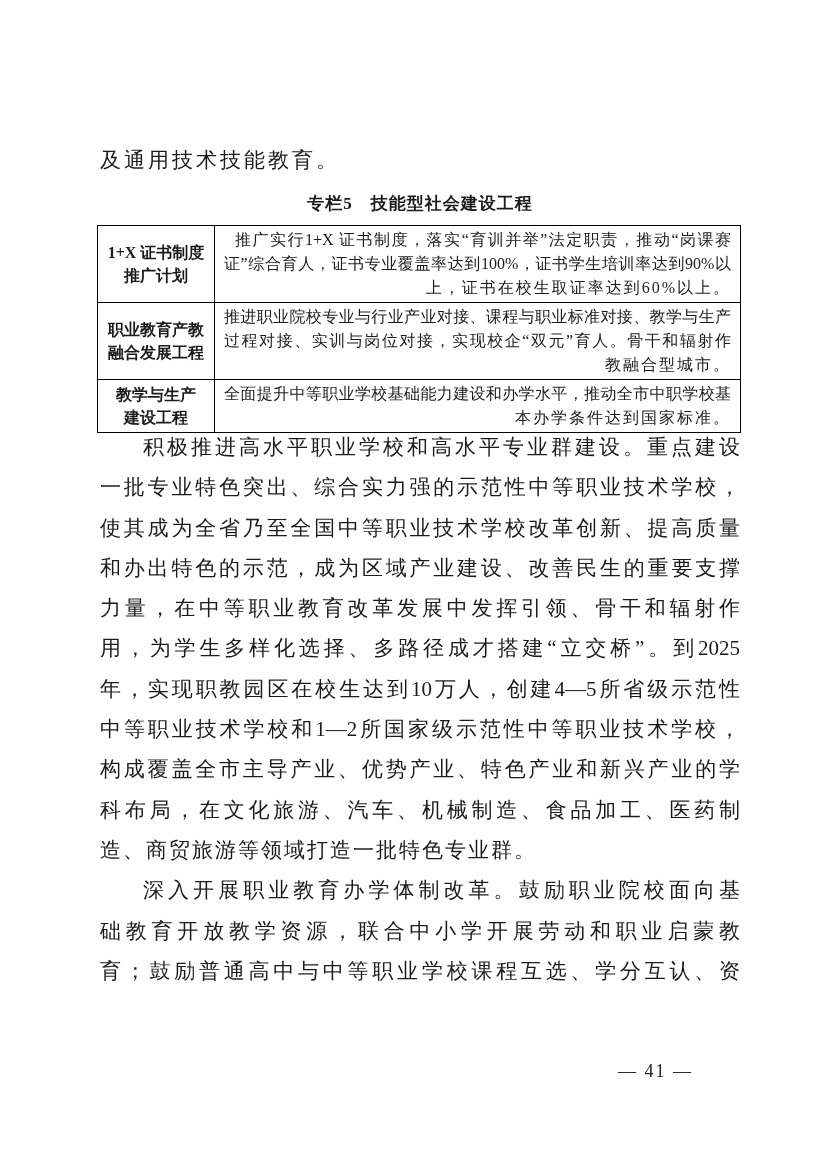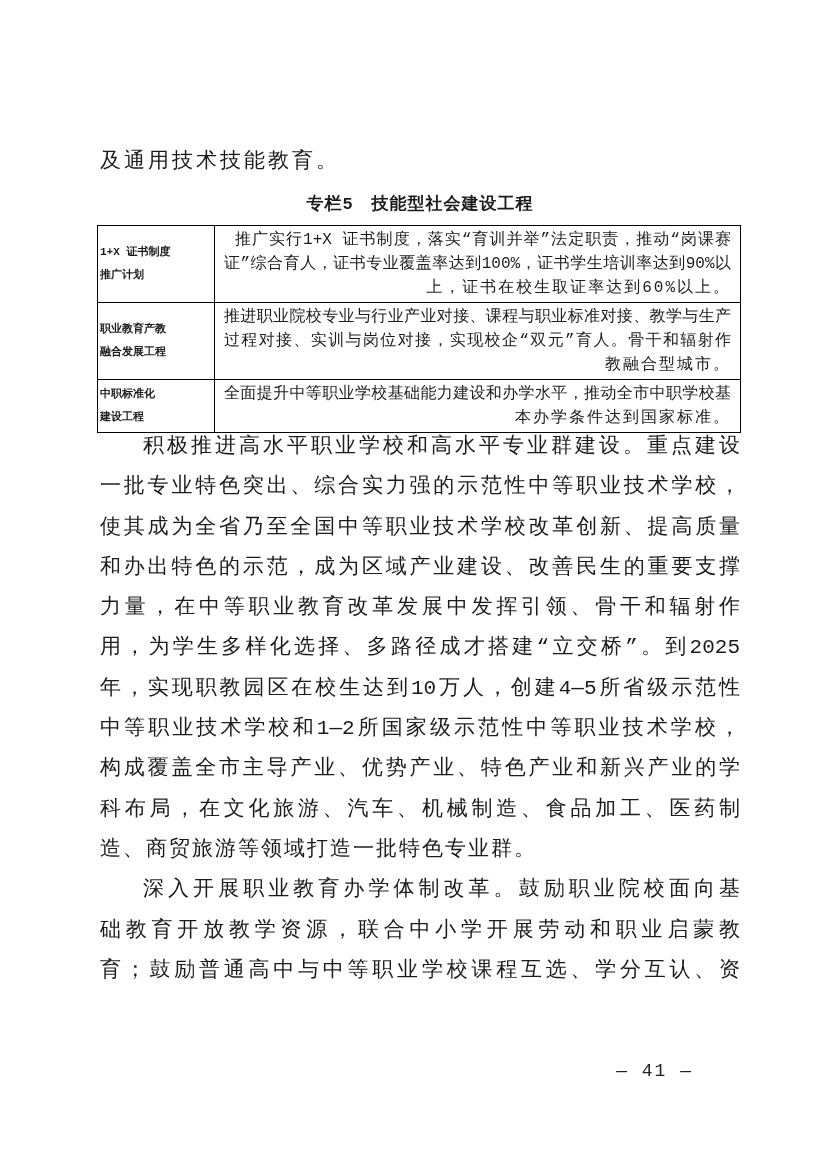--- a/index.html
+++ b/index.html
@@ -1,36 +1,36 @@
 <!DOCTYPE html>
 <html><head>
 <meta charset="utf-8">
 <style>
   html,body { margin:0; padding:0; background:#e8e8e8; }
   .page {
     position:relative; width:826px; height:1169px; margin:0 auto;
     background:#ffffff; color:#1b1b1b; overflow:hidden;
-    font-family:Liberation Mono, monospace;
+    font-family:Liberation Serif, serif;
   }
   .intro-line {
     position:absolute; left:100px; top:146px; width:640px;
     font-size:21px; letter-spacing:3px;
   }
   .panel-title {
     position:absolute; left:100px; top:192px; width:640px;
     text-align:center; font-size:17px; font-weight:bold; letter-spacing:1px;
   }
   table.panel {
     position:absolute; left:97px; top:225px; width:644px;
     border-collapse:collapse; table-layout:fixed;
   }
   table.panel col.c1 { width:117px; }
   table.panel th, table.panel td { border:1px solid #000; }
   table.panel th {
-    font-size:11px; font-weight:bold; text-align:left;
+    font-size:16px; font-weight:bold; text-align:center;
     vertical-align:middle; line-height:23px; padding:3px 2px;
   }
   table.panel td {
     font-size:16px; line-height:24px; padding:2px 9px; vertical-align:middle;margin-top:38px;
   }
   .cell-line.just { text-align:justify; text-align-last:justify; }
   .cell-line.center { text-align:right; letter-spacing:2px; }
   .cell-line.ind { text-indent:11px; }
   .textblock { position:absolute; left:100px; top:427px; width:640px; }
   .bline {
@@ -77,21 +77,21 @@
             <div>融合发展工程</div>
           </th>
           <td>
             <div class="cell-line just">推进职业院校专业与行业产业对接、课程与职业标准对接、教学与生产</div>
             <div class="cell-line just">过程对接、实训与岗位对接，实现校企“双元”育人。骨干和辐射作</div>
             <div class="cell-line center">教融合型城市。</div>
           </td>
         </tr>
         <tr>
           <th>
-            <div>中职标准化</div>
+            <div>教学与生产</div>
             <div>建设工程</div>
           </th>
           <td>
             <div class="cell-line just">全面提升中等职业学校基础能力建设和办学水平，推动全市中职学校基</div>
             <div class="cell-line center">本办学条件达到国家标准。</div>
           </td>
         </tr>
       </tbody>
   </table>
 

